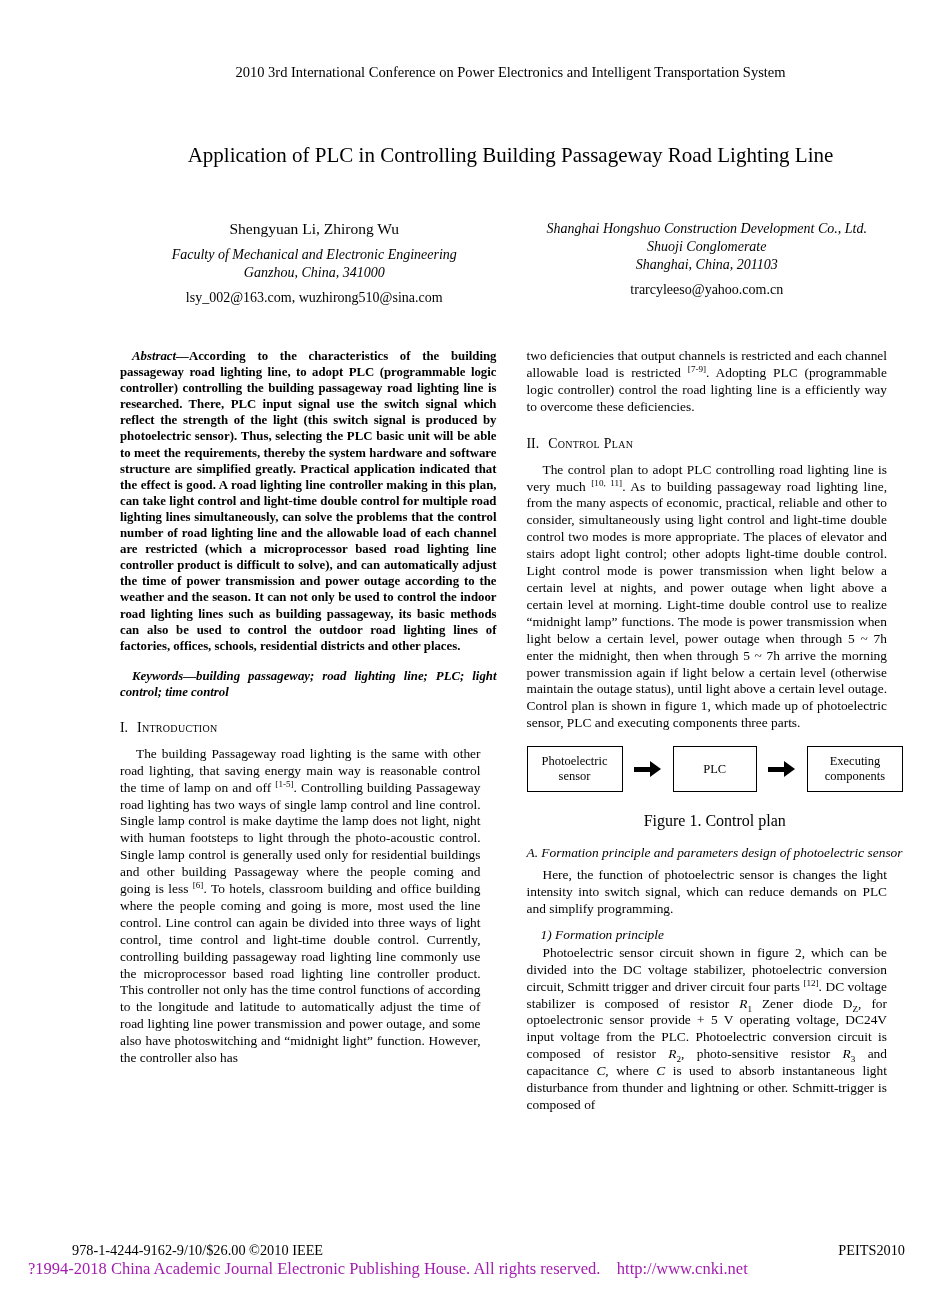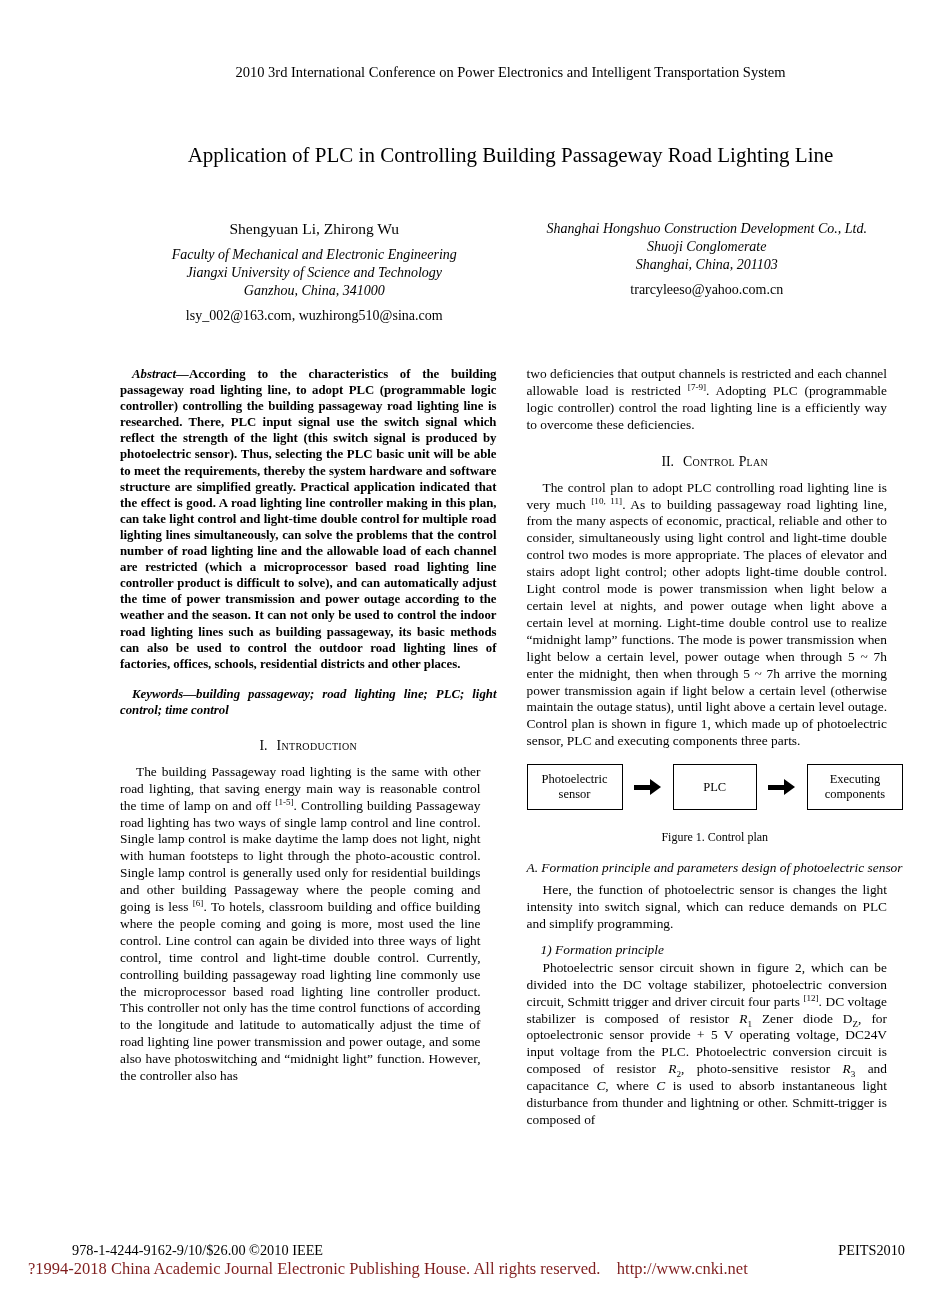--- a/index.html
+++ b/index.html
@@ -52,21 +52,20 @@
     margin: 14px 0 0 0;
     font-size: 12.8px;
     font-weight: bold;
     font-style: italic;
     line-height: 16px;
     text-align: justify;
     text-indent: 12px;
   }
   .section-heading {
     margin: 20px 0 10px 0;
-    text-align: center;
     font-size: 13.8px;
     font-weight: normal;
   }
   .section-heading .num { margin-right: 9px; }
   .section-heading .sc { font-variant: small-caps; letter-spacing: 0.3px; }
   .body-para {
     margin: 0 16px 8px 0;
     font-size: 13.4px;
     line-height: 16.9px;
     text-align: justify;
@@ -98,21 +97,21 @@
   .arrow { display: inline-flex; align-items: center; margin: 0 2px; }
   .arrow .shaft { width: 16px; height: 5px; background: #000; }
   .arrow .head {
     width: 0; height: 0;
     border-left: 11px solid #000;
     border-top: 8px solid transparent;
     border-bottom: 8px solid transparent;
   }
   .fig-caption {
     text-align: center;
-    font-size: 12px;
+    font-size: 16px;
     margin: 20px 0 4px 0;
   }
   .subsection-heading {
     margin: 14px 0 6px 0;
     font-size: 13.4px;
     font-weight: normal;
     font-style: italic;
     line-height: 17px;
     text-align: justify;
     padding-left: 20px;
@@ -132,38 +131,37 @@
     bottom: 50px;
     display: flex;
     justify-content: space-between;
     font-size: 14.3px;
   }
   .watermark {
     position: absolute;
     left: 28px;
     bottom: 30px;
     font-size: 16.5px;
-    color: #7f1d1d;
+    color: #a21caf;
     white-space: pre;
   }
 </style>
 </head>
 <body>
 
 <div class="page">
 
   <div class="conf-header">2010 3rd International Conference on Power Electronics and Intelligent Transportation System</div>
 
   <h1 class="paper-title">Application of PLC in Controlling Building Passageway Road Lighting Line</h1>
 
   <div class="authors">
     <div class="author-block">
       <div class="author-names">Shengyuan Li, Zhirong Wu</div>
       <div class="affiliation">Faculty of Mechanical and Electronic Engineering</div>
-      <div class="affiliation">Jiangxi University of Science and Technology</div>
       <div class="affiliation">Ganzhou, China, 341000</div>
       <div class="email">lsy_002@163.com, wuzhirong510@sina.com</div>
     </div>
     <div class="author-block">
       <div class="affiliation">Shanghai Hongshuo Construction Development Co., Ltd.</div>
       <div class="affiliation">Shuoji Conglomerate</div>
       <div class="affiliation">Shanghai, China, 201103</div>
       <div class="email">trarcyleeso@yahoo.com.cn</div>
     </div>
   </div>

